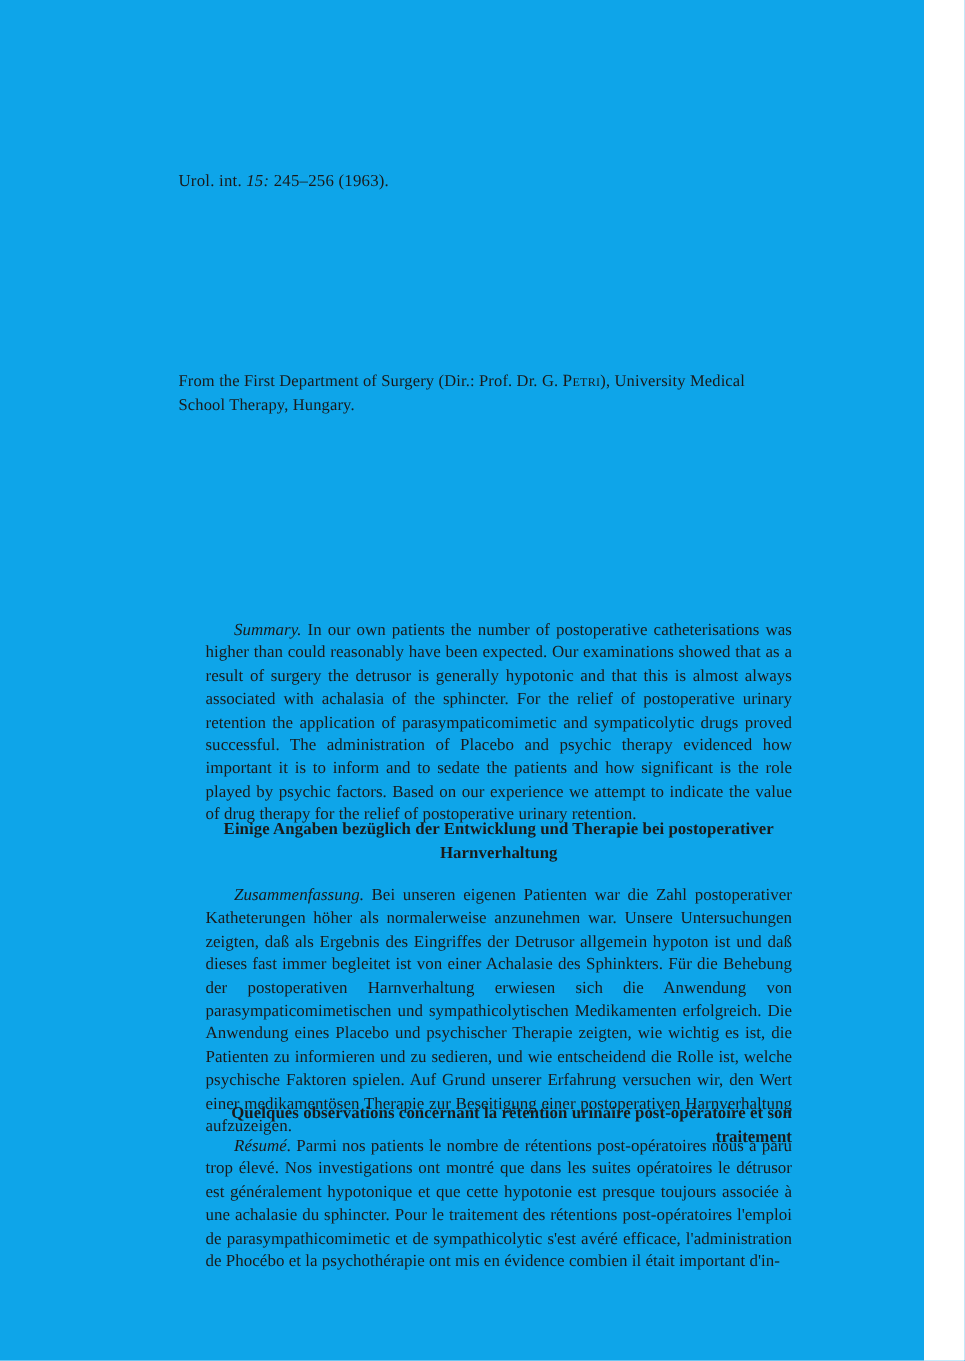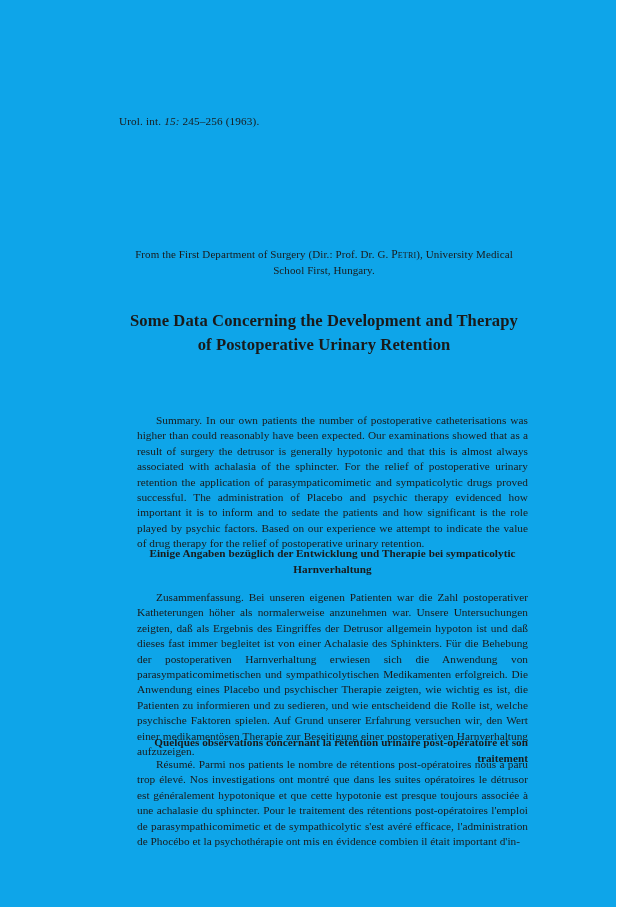--- a/index.html
+++ b/index.html
@@ -38,21 +38,21 @@
   .citation .vol {
     font-style: italic;
   }
 
   
   .affiliation {
     position: absolute;
     left: 119px;
     top: 246px;
     width: 410px;
-    text-align: center;
+    text-align: left;
     font-size: 11px;
     line-height: 16px;
     letter-spacing: 0.1px;
   }
   .smallcaps {
     font-variant: small-caps;
     font-size: 11.5px;
     letter-spacing: 0.2px;
   }
 
@@ -90,20 +90,21 @@
     line-height: 15.4px;
     text-align: justify;
     text-justify: inter-word;
     letter-spacing: 0.02px;
   }
   .abstract p {
     margin: 0;
     text-indent: 19px;
   }
   .lead {
+    font-style: italic;
     margin-top: 48px;
   }
 
   #abstract-en { top: 413px; }
 
   
   .section-heading {
     position: absolute;
     font-weight: bold;
     font-size: 11.2px;
@@ -135,34 +136,30 @@
 
   <div class="citation">
     <span>Urol. int.</span>
     <span class="vol">15:</span>
     <span>245–256</span>
     <span>(1963).</span>
   </div>
 
   <div class="affiliation">
     <span>From the First Department of Surgery (Dir.: Prof. Dr. G. </span><span class="smallcaps">Petri</span><span>), University Medical</span><br>
-    <span>School First, Hungary.</span>
+    <span>School Therapy, Hungary.</span>
   </div>
 
-  <h1 class="article-title">
-    <span>Some Data Concerning the Development and Therapy</span><br>
-    <span>of Postoperative Urinary Retention</span>
-  </h1>
 
 
   <div class="abstract" id="abstract-en">
     <p><span class="lead">Summary.</span><span> In our own patients the number of postoperative catheterisations was higher than could reasonably have been expected. Our examinations showed that as a result of surgery the detrusor is generally hypotonic and that this is almost always associated with achalasia of the sphincter. For the relief of postoperative urinary retention the application of parasympaticomimetic and sympaticolytic drugs proved successful. The administration of Placebo and psychic therapy evidenced how important it is to inform and to sedate the patients and how significant is the role played by psychic factors. Based on our experience we attempt to indicate the value of drug therapy for the relief of postoperative urinary retention.</span></p>
   </div>
 
-  <div class="section-heading" id="heading-de">Einige Angaben bezüglich der Entwicklung und Therapie bei sympaticolytic Harnverhaltung</div>
+  <div class="section-heading" id="heading-de">Einige Angaben bezüglich der Entwicklung und Therapie bei postoperativer Harnverhaltung</div>
 
   <div class="abstract" id="abstract-de">
     <p><span class="lead">Zusammenfassung.</span><span> Bei unseren eigenen Patienten war die Zahl postoperativer Katheterungen höher als normalerweise anzunehmen war. Unsere Untersuchungen zeigten, daß als Ergebnis des Eingriffes der Detrusor allgemein hypoton ist und daß dieses fast immer begleitet ist von einer Achalasie des Sphinkters. Für die Behebung der postoperativen Harnverhaltung erwiesen sich die Anwendung von parasympaticomimetischen und sympathicolytischen Medikamenten erfolgreich. Die Anwendung eines Placebo und psychischer Therapie zeigten, wie wichtig es ist, die Patienten zu informieren und zu sedieren, und wie entscheidend die Rolle ist, welche psychische Faktoren spielen. Auf Grund unserer Erfahrung versuchen wir, den Wert einer medikamentösen Therapie zur Beseitigung einer postoperativen Harnverhaltung aufzuzeigen.</span></p>
   </div>
 
   <div class="section-heading" id="heading-fr">Quelques observations concernant la rétention urinaire post-opératoire et son traitement</div>
 
   <div class="abstract" id="abstract-fr">
     <p><span class="lead">Résumé.</span><span> Parmi nos patients le nombre de rétentions post-opératoires nous a paru trop élevé. Nos investigations ont montré que dans les suites opératoires le détrusor est généralement hypotonique et que cette hypotonie est presque toujours associée à une achalasie du sphincter. Pour le traitement des rétentions post-opératoires l'emploi de parasympathicomimetic et de sympathicolytic s'est avéré efficace, l'administration de Phocébo et la psychothérapie ont mis en évidence combien il était important d'in-</span></p>
   </div>

